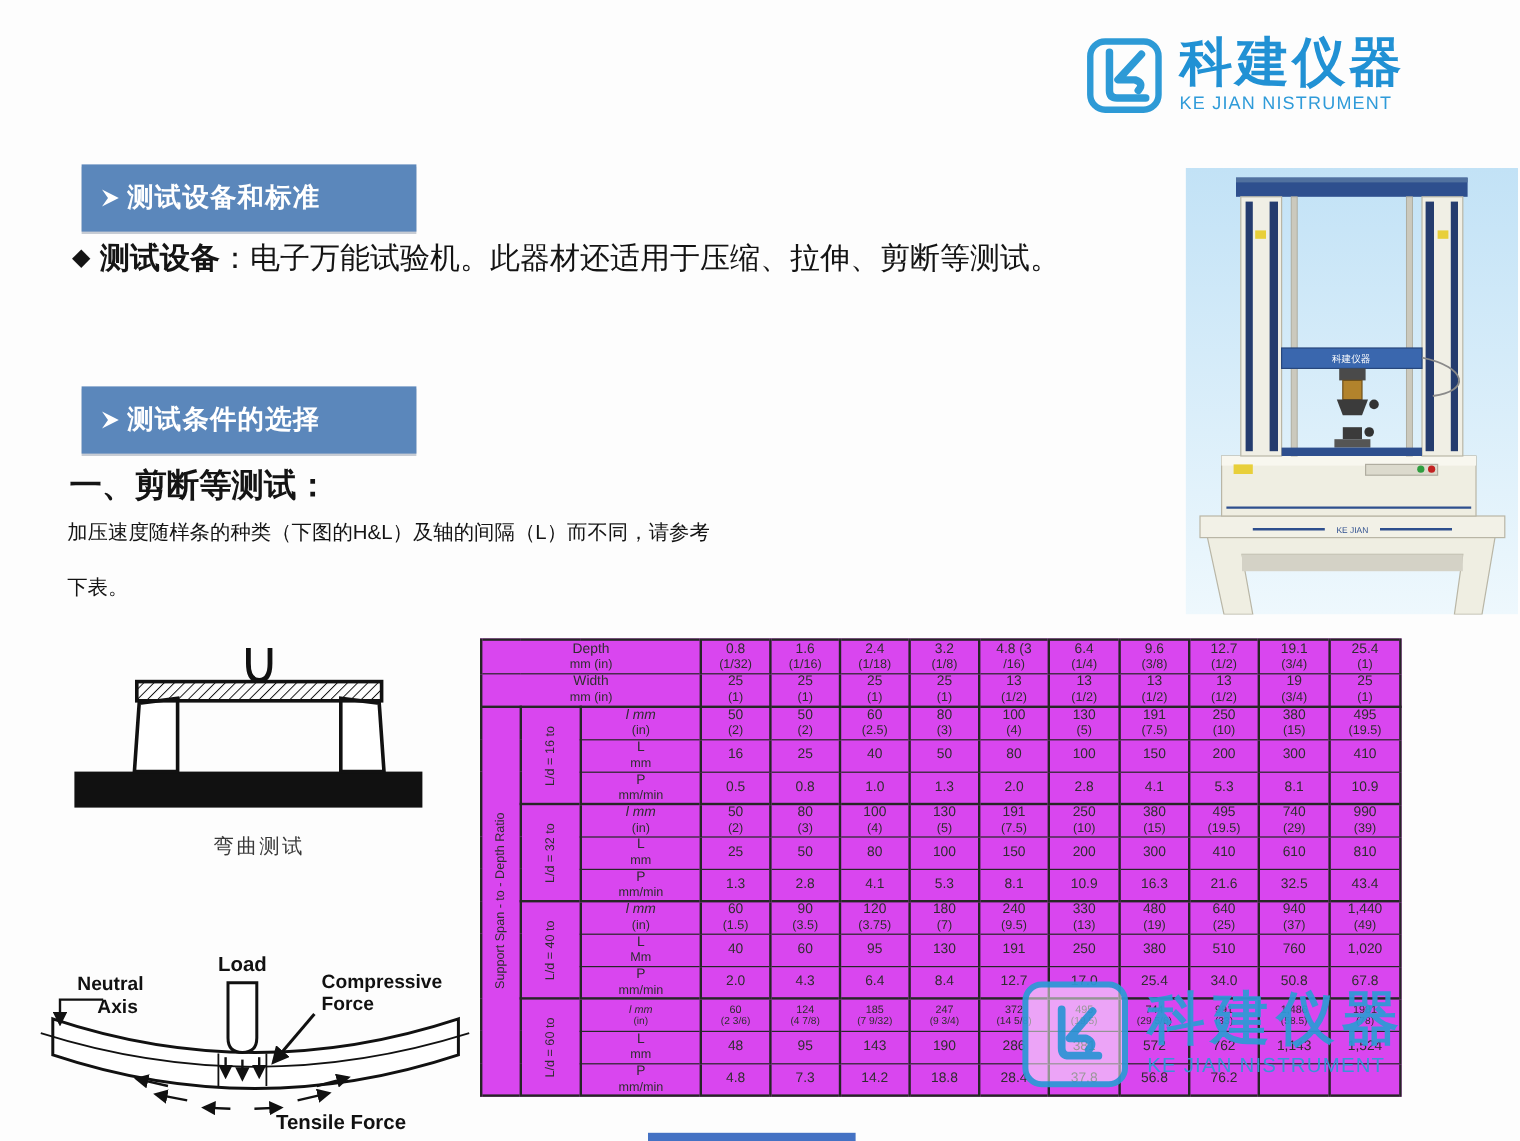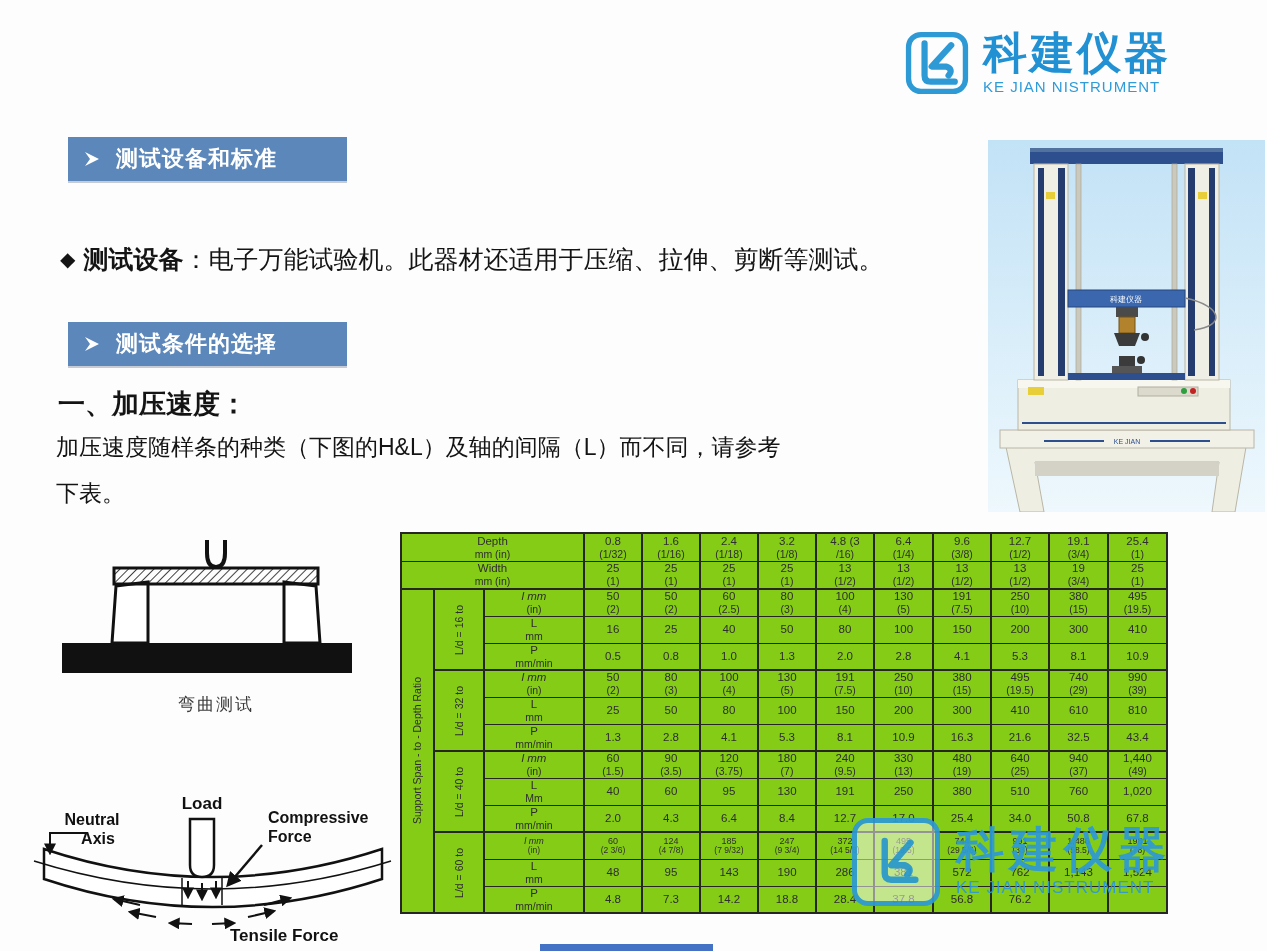--- a/index.html
+++ b/index.html
@@ -7,47 +7,47 @@
         font-family:"Liberation Sans","DejaVu Sans",sans-serif;color:#141414;}
 
   
   .logo-top{position:absolute;left:905px;top:30px;display:flex;align-items:center;gap:14px;}
   .logo-icon svg{display:block;}
   .logo-texts{display:flex;flex-direction:column;}
   .logo-title{font-size:44px;font-weight:bold;color:#2191d4;letter-spacing:3px;line-height:1.05;}
   .logo-sub{font-size:15px;color:#2f9bd9;letter-spacing:1px;margin-top:2px;}
 
   
-  .banner{position:absolute;left:68px;width:279px;height:44px;background:#5b87bb;
-          box-shadow:0 2px 0 rgba(40,60,90,.25);display:flex;align-items:center;gap:14px;
+  .banner{position:absolute;left:68px;width:279px;height:56px;background:#5b87bb;
+          box-shadow:0 2px 0 rgba(40,60,90,.25);display:flex;align-items:center;gap:4px;
           padding:0 0 0 14px;box-sizing:border-box;}
   .banner .txt{color:#ffffff;font-size:22px;font-weight:bold;letter-spacing:1px;}
   .b1{top:137px;} .b2{top:322px;}
 
-  .bullet{position:absolute;font-size:25px;line-height:1.3;white-space:nowrap;margin-top:44px;}
+  .bullet{position:absolute;font-size:25px;line-height:1.3;white-space:nowrap;}
   .bullet .dia{font-size:20px;margin-right:8px;position:relative;top:-2px;}
   .bullet b{font-weight:bold;}
   .bl1{left:60px;top:199px;} .bl2{left:60px;top:252px;}
 
   .heading{position:absolute;left:58px;top:386px;font-size:27px;font-weight:bold;}
-  .para{position:absolute;font-size:23px;white-space:nowrap;}
+  .para{position:absolute;font-size:17px;white-space:nowrap;}
   .p1{left:56px;top:432px;} .p2{left:56px;top:478px;}
 
   
   .machine{position:absolute;left:988px;top:140px;width:277px;height:372px;}
 
   
   .diag1{position:absolute;left:40px;top:538px;width:352px;}
   .diag2{position:absolute;left:30px;top:745px;width:365px;margin-top:48px;}
   .dcap{text-align:center;font-size:17px;color:#3a3a3a;margin-top:6px;letter-spacing:2px;}
   .dlabel{font-family:"Liberation Sans","DejaVu Sans",sans-serif;}
 
   
   .tablewrap{position:absolute;left:400px;top:532px;}
-  table.spd{border-collapse:collapse;table-layout:fixed;border:2px solid #262626;background:#84cc16;}
+  table.spd{border-collapse:collapse;table-layout:fixed;border:2px solid #262626;background:#d946ef;}
   table.spd td,table.spd th{border:1px solid #262626;border-left-width:2px;border-right-width:2px;
       text-align:center;vertical-align:middle;padding:0;font-weight:normal;color:#2e2e2e;
       font-size:11.5px;line-height:1.15;overflow:hidden;}
   table.spd tr.hrow{height:28px;} table.spd tr.brow{height:27px;}
   table.spd tr.hdr2 th, table.spd tr.hdr2 td{border-bottom-width:2px;}
   table.spd tr.gstart td{border-top-width:2px;}
   table.spd .c2{font-size:10.5px;}
   table.spd .sm{font-size:9px;} table.spd .sm .c2{font-size:8.5px;}
   table.spd .vt{writing-mode:vertical-rl;transform:rotate(180deg);font-size:10.5px;
       white-space:nowrap;margin:0 auto;}
@@ -93,21 +93,21 @@
     <span class="dia">◆</span><b>测试设备</b><span>：电子万能试验机。此器材还适用于压缩、拉伸、剪断等测试。</span>
   </div>
 
   <div class="banner b2">
     <svg width="20" height="20" viewBox="0 0 20 20">
       <path d="M3,3 L17,10 L3,17 L8,10 Z" fill="#ffffff"></path>
     </svg>
     <span class="txt">测试条件的选择</span>
   </div>
 
-  <div class="heading">一、加压速度：</div>
+  <div class="heading">一、剪断等测试：</div>
   <div class="para p1">加压速度随样条的种类（下图的H&amp;L）及轴的间隔（L）而不同，请参考</div>
   <div class="para p2">下表。</div>
 
   <div class="machine">
     <svg width="277" height="372" viewBox="0 0 277 372">
       <defs>
         <linearGradient id="sky" x1="0" y1="0" x2="0" y2="1">
           <stop offset="0" stop-color="#c2e2f6"></stop>
             <stop offset="1" stop-color="#eef8fd"></stop>
         </linearGradient>

